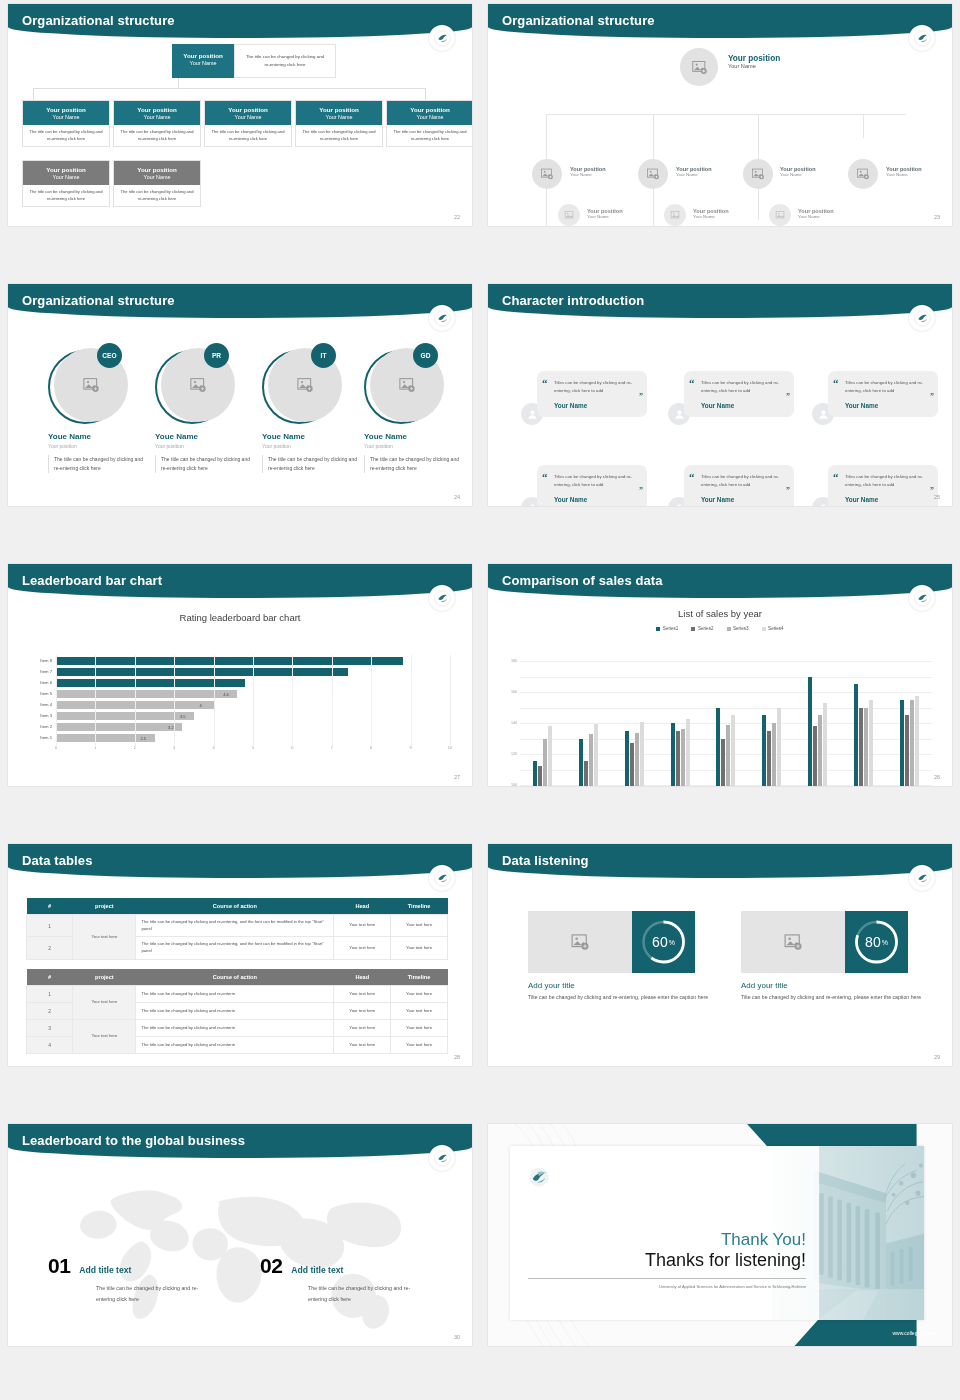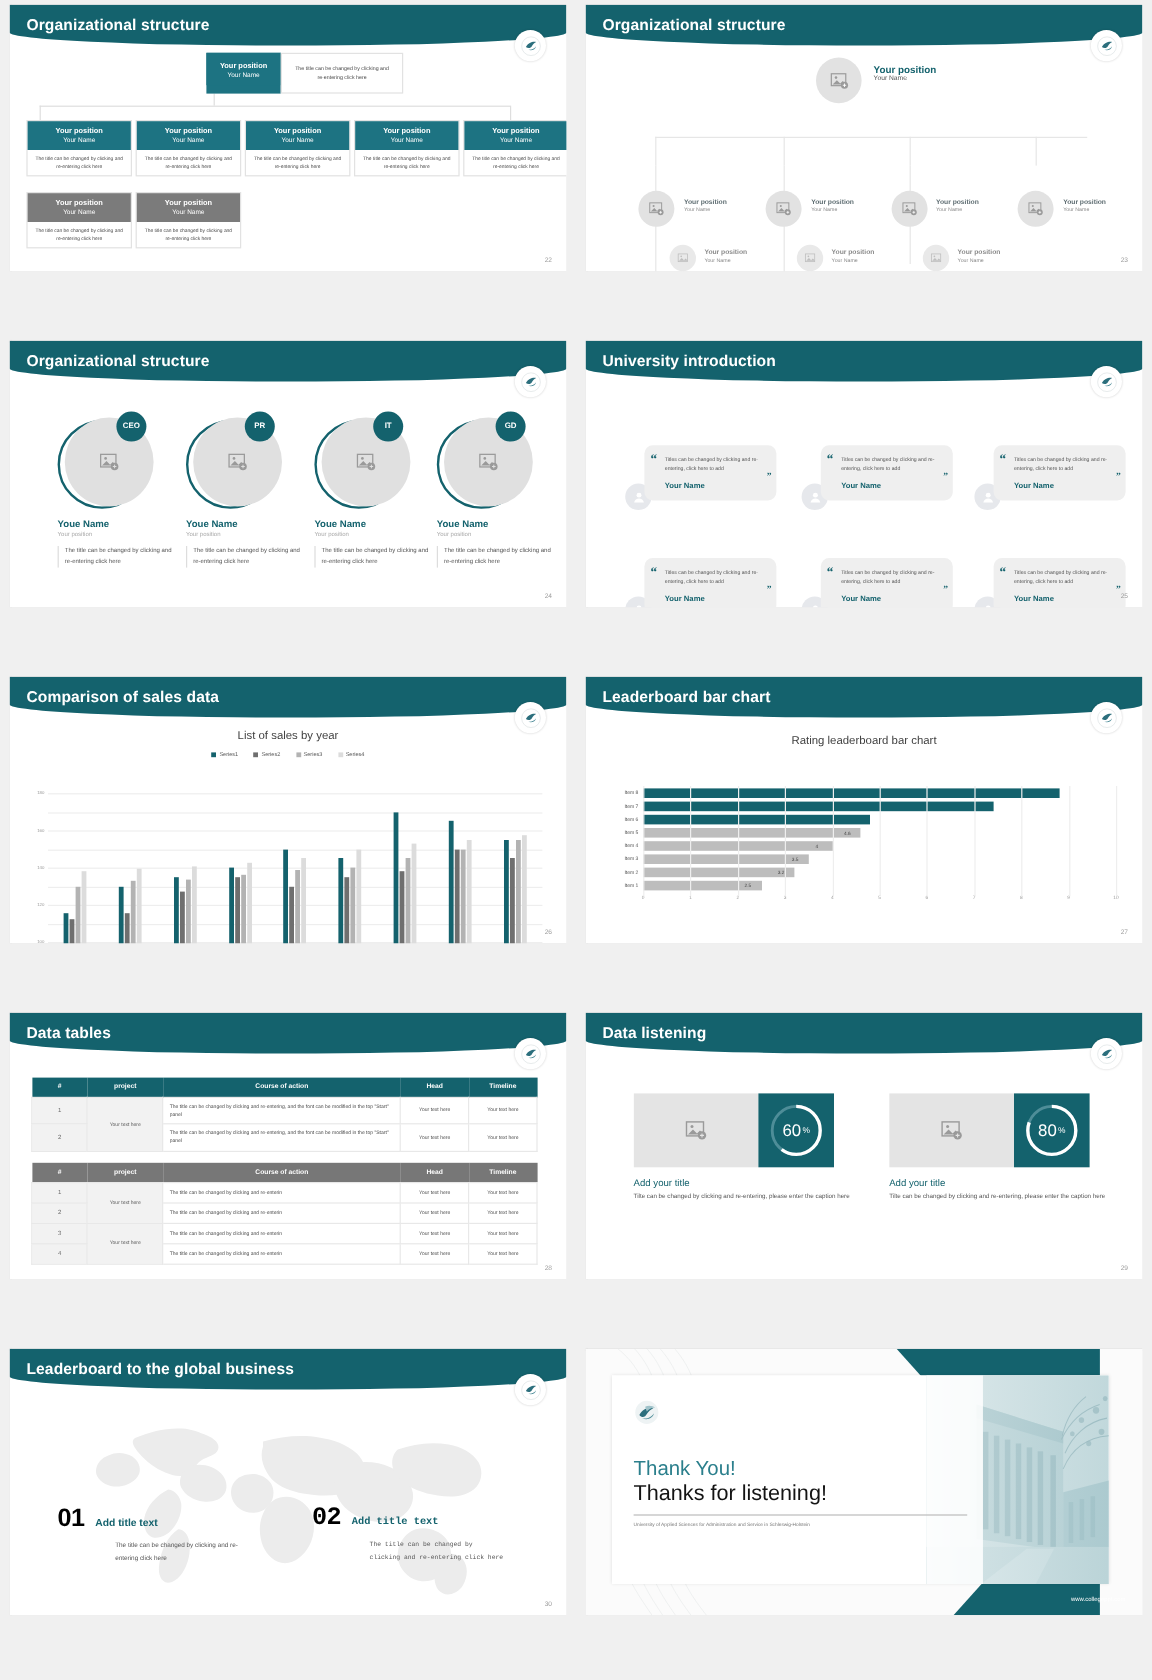--- a/index.html
+++ b/index.html
@@ -482,21 +482,21 @@
         </div>
 
       </div>
       <div class="pg">24</div>
     </div>
   </div>
 
   <div class="slide">
     <div class="card">
       <div class="hdr"></div>
-      <div class="hdr-title">University introduction</div>
+      <div class="hdr-title">Character introduction</div>
       <div class="logo-badge">
         <svg viewBox="0 0 24 24">
             <circle cx="12" cy="12" r="11" fill="#fff" stroke="#cfd8da" stroke-width=".6"></circle>
             <path d="M6 13c3-6 9-7 12-6-2 1-4 3-5 5-1 2-4 3-7 1z" fill="#2c6f7d"></path>
             <path d="M8 16c4 1 8-1 10-4-1 4-5 6-10 4z" fill="#4a8a96"></path>
           </svg>
       </div>
       <div class="bodyarea">
 
         <div class="qav" style="left:33px;top:85px;">
@@ -572,147 +572,20 @@
         </div>
         <div class="qbox" style="left:340px;top:147px;width:110px;">
           <div class="qmark" style="left:5px;top:7px;">“</div>
           <div class="qmark" style="right:4px;top:22px;font-size:8px;">”</div>
           <div class="qtext">Titles can be changed by clicking and re-entering, click here to add</div>
           <div class="qname">Your Name</div>
         </div>
 
       </div>
       <div class="pg">25</div>
-    </div>
-  </div>
-
-  <div class="slide">
-    <div class="card">
-      <div class="hdr"></div>
-      <div class="hdr-title">Comparison of sales data</div>
-      <div class="logo-badge">
-        <svg viewBox="0 0 24 24">
-            <circle cx="12" cy="12" r="11" fill="#fff" stroke="#cfd8da" stroke-width=".6"></circle>
-            <path d="M6 13c3-6 9-7 12-6-2 1-4 3-5 5-1 2-4 3-7 1z" fill="#2c6f7d"></path>
-            <path d="M8 16c4 1 8-1 10-4-1 4-5 6-10 4z" fill="#4a8a96"></path>
-          </svg>
-      </div>
-      <div class="bodyarea">
-        <div class="chart-title" style="margin-top:10px;">List of sales by year</div>
-        <div class="legend" id="s26-legend">
-            <span>
-              <i class="swatch" style="background: rgb(20, 98, 109);"></i>
-              <b style="font-weight: normal;">Series1</b>
-            </span>
-            <span>
-              <i class="swatch" style="background: rgb(111, 111, 111);"></i>
-              <b style="font-weight: normal;">Series2</b>
-            </span>
-            <span>
-              <i class="swatch" style="background: rgb(179, 179, 179);"></i>
-              <b style="font-weight: normal;">Series3</b>
-            </span>
-            <span>
-              <i class="swatch" style="background: rgb(220, 220, 220);"></i>
-              <b style="font-weight: normal;">Series4</b>
-            </span>
-          </div>
-        <div style="position:absolute;left:32px;top:63px;right:20px;height:140px;">
-          <div id="s26-grid">
-              <div class="gl" style="top: 140px;"></div>
-              <div class="gl" style="top: 124.444px;"></div>
-              <div class="gl" style="top: 108.889px;"></div>
-              <div class="gl" style="top: 93.3333px;"></div>
-              <div class="gl" style="top: 77.7778px;">
-                <div class="ytick" style="top: 77.7778px;">80</div>
-              </div>
-              <div class="gl" style="top: 62.2222px;">
-                <div class="ytick" style="top: 62.2222px;">100</div>
-              </div>
-              <div class="gl" style="top: 46.6667px;">
-                <div class="ytick" style="top: 46.6667px;">120</div>
-              </div>
-              <div class="gl" style="top: 31.1111px;">
-                <div class="ytick" style="top: 31.1111px;">140</div>
-              </div>
-              <div class="gl" style="top: 15.5556px;">
-                <div class="ytick" style="top: 15.5556px;">160</div>
-              </div>
-              <div class="gl" style="top: 0px;">
-                <div class="ytick" style="top: 0px;">180</div>
-              </div>
-            </div>
-          <div class="groups" id="s26-bars">
-              <div class="grp" style="position: relative;">
-                <div class="bar" style="height: 39.6667px; background: rgb(20, 98, 109);"></div>
-                <div class="bar" style="height: 35px; background: rgb(111, 111, 111);"></div>
-                <div class="bar" style="height: 62.2222px; background: rgb(179, 179, 179);"></div>
-                <div class="bar" style="height: 74.6667px; background: rgb(220, 220, 220);"></div>
-                <div class="xlab">2010</div>
-              </div>
-              <div class="grp" style="position: relative;">
-                <div class="bar" style="height: 62.2222px; background: rgb(20, 98, 109);"></div>
-                <div class="bar" style="height: 39.6667px; background: rgb(111, 111, 111);"></div>
-                <div class="bar" style="height: 66.8889px; background: rgb(179, 179, 179);"></div>
-                <div class="bar" style="height: 77px; background: rgb(220, 220, 220);"></div>
-                <div class="xlab">2012</div>
-              </div>
-              <div class="grp" style="position: relative;">
-                <div class="bar" style="height: 70px; background: rgb(20, 98, 109);"></div>
-                <div class="bar" style="height: 58.3333px; background: rgb(111, 111, 111);"></div>
-                <div class="bar" style="height: 68.4444px; background: rgb(179, 179, 179);"></div>
-                <div class="bar" style="height: 79.3333px; background: rgb(220, 220, 220);"></div>
-                <div class="xlab">2014</div>
-              </div>
-              <div class="grp" style="position: relative;">
-                <div class="bar" style="height: 77.7778px; background: rgb(20, 98, 109);"></div>
-                <div class="bar" style="height: 70px; background: rgb(111, 111, 111);"></div>
-                <div class="bar" style="height: 71.5556px; background: rgb(179, 179, 179);"></div>
-                <div class="bar" style="height: 81.6667px; background: rgb(220, 220, 220);"></div>
-                <div class="xlab">2016</div>
-              </div>
-              <div class="grp" style="position: relative;">
-                <div class="bar" style="height: 93.3333px; background: rgb(20, 98, 109);"></div>
-                <div class="bar" style="height: 62.2222px; background: rgb(111, 111, 111);"></div>
-                <div class="bar" style="height: 76.2222px; background: rgb(179, 179, 179);"></div>
-                <div class="bar" style="height: 86.3333px; background: rgb(220, 220, 220);"></div>
-                <div class="xlab">2018</div>
-              </div>
-              <div class="grp" style="position: relative;">
-                <div class="bar" style="height: 85.5556px; background: rgb(20, 98, 109);"></div>
-                <div class="bar" style="height: 70px; background: rgb(111, 111, 111);"></div>
-                <div class="bar" style="height: 77.7778px; background: rgb(179, 179, 179);"></div>
-                <div class="bar" style="height: 93.3333px; background: rgb(220, 220, 220);"></div>
-                <div class="xlab">2020</div>
-              </div>
-              <div class="grp" style="position: relative;">
-                <div class="bar" style="height: 124.444px; background: rgb(20, 98, 109);"></div>
-                <div class="bar" style="height: 74.6667px; background: rgb(111, 111, 111);"></div>
-                <div class="bar" style="height: 85.5556px; background: rgb(179, 179, 179);"></div>
-                <div class="bar" style="height: 98px; background: rgb(220, 220, 220);"></div>
-                <div class="xlab">2022</div>
-              </div>
-              <div class="grp" style="position: relative;">
-                <div class="bar" style="height: 116.667px; background: rgb(20, 98, 109);"></div>
-                <div class="bar" style="height: 93.3333px; background: rgb(111, 111, 111);"></div>
-                <div class="bar" style="height: 93.3333px; background: rgb(179, 179, 179);"></div>
-                <div class="bar" style="height: 101.111px; background: rgb(220, 220, 220);"></div>
-                <div class="xlab">2024</div>
-              </div>
-              <div class="grp" style="position: relative;">
-                <div class="bar" style="height: 101.111px; background: rgb(20, 98, 109);"></div>
-                <div class="bar" style="height: 85.5556px; background: rgb(111, 111, 111);"></div>
-                <div class="bar" style="height: 101.111px; background: rgb(179, 179, 179);"></div>
-                <div class="bar" style="height: 105px; background: rgb(220, 220, 220);"></div>
-                <div class="xlab">2026</div>
-              </div>
-            </div>
-        </div>
-      </div>
-      <div class="pg">26</div>
     </div>
   </div>
 
   <div class="slide">
     <div class="card">
       <div class="hdr"></div>
       <div class="hdr-title">Leaderboard bar chart</div>
       <div class="logo-badge">
         <svg viewBox="0 0 24 24">
             <circle cx="12" cy="12" r="11" fill="#fff" stroke="#cfd8da" stroke-width=".6"></circle>
@@ -798,20 +671,147 @@
               <span style="left: 80%;">8</span>
               <div class="vgrid" style="left: 80%; height: 92px; top: -88px;"></div>
               <span style="left: 90%;">9</span>
               <div class="vgrid" style="left: 90%; height: 92px; top: -88px;"></div>
               <span style="left: 100%;">10</span>
               <div class="vgrid" style="left: 100%; height: 92px; top: -88px;"></div>
             </div>
         </div>
       </div>
       <div class="pg">27</div>
+    </div>
+  </div>
+
+  <div class="slide">
+    <div class="card">
+      <div class="hdr"></div>
+      <div class="hdr-title">Comparison of sales data</div>
+      <div class="logo-badge">
+        <svg viewBox="0 0 24 24">
+            <circle cx="12" cy="12" r="11" fill="#fff" stroke="#cfd8da" stroke-width=".6"></circle>
+            <path d="M6 13c3-6 9-7 12-6-2 1-4 3-5 5-1 2-4 3-7 1z" fill="#2c6f7d"></path>
+            <path d="M8 16c4 1 8-1 10-4-1 4-5 6-10 4z" fill="#4a8a96"></path>
+          </svg>
+      </div>
+      <div class="bodyarea">
+        <div class="chart-title" style="margin-top:10px;">List of sales by year</div>
+        <div class="legend" id="s26-legend">
+            <span>
+              <i class="swatch" style="background: rgb(20, 98, 109);"></i>
+              <b style="font-weight: normal;">Series1</b>
+            </span>
+            <span>
+              <i class="swatch" style="background: rgb(111, 111, 111);"></i>
+              <b style="font-weight: normal;">Series2</b>
+            </span>
+            <span>
+              <i class="swatch" style="background: rgb(179, 179, 179);"></i>
+              <b style="font-weight: normal;">Series3</b>
+            </span>
+            <span>
+              <i class="swatch" style="background: rgb(220, 220, 220);"></i>
+              <b style="font-weight: normal;">Series4</b>
+            </span>
+          </div>
+        <div style="position:absolute;left:32px;top:63px;right:20px;height:140px;">
+          <div id="s26-grid">
+              <div class="gl" style="top: 140px;"></div>
+              <div class="gl" style="top: 124.444px;"></div>
+              <div class="gl" style="top: 108.889px;"></div>
+              <div class="gl" style="top: 93.3333px;"></div>
+              <div class="gl" style="top: 77.7778px;">
+                <div class="ytick" style="top: 77.7778px;">80</div>
+              </div>
+              <div class="gl" style="top: 62.2222px;">
+                <div class="ytick" style="top: 62.2222px;">100</div>
+              </div>
+              <div class="gl" style="top: 46.6667px;">
+                <div class="ytick" style="top: 46.6667px;">120</div>
+              </div>
+              <div class="gl" style="top: 31.1111px;">
+                <div class="ytick" style="top: 31.1111px;">140</div>
+              </div>
+              <div class="gl" style="top: 15.5556px;">
+                <div class="ytick" style="top: 15.5556px;">160</div>
+              </div>
+              <div class="gl" style="top: 0px;">
+                <div class="ytick" style="top: 0px;">180</div>
+              </div>
+            </div>
+          <div class="groups" id="s26-bars">
+              <div class="grp" style="position: relative;">
+                <div class="bar" style="height: 39.6667px; background: rgb(20, 98, 109);"></div>
+                <div class="bar" style="height: 35px; background: rgb(111, 111, 111);"></div>
+                <div class="bar" style="height: 62.2222px; background: rgb(179, 179, 179);"></div>
+                <div class="bar" style="height: 74.6667px; background: rgb(220, 220, 220);"></div>
+                <div class="xlab">2010</div>
+              </div>
+              <div class="grp" style="position: relative;">
+                <div class="bar" style="height: 62.2222px; background: rgb(20, 98, 109);"></div>
+                <div class="bar" style="height: 39.6667px; background: rgb(111, 111, 111);"></div>
+                <div class="bar" style="height: 66.8889px; background: rgb(179, 179, 179);"></div>
+                <div class="bar" style="height: 77px; background: rgb(220, 220, 220);"></div>
+                <div class="xlab">2012</div>
+              </div>
+              <div class="grp" style="position: relative;">
+                <div class="bar" style="height: 70px; background: rgb(20, 98, 109);"></div>
+                <div class="bar" style="height: 58.3333px; background: rgb(111, 111, 111);"></div>
+                <div class="bar" style="height: 68.4444px; background: rgb(179, 179, 179);"></div>
+                <div class="bar" style="height: 79.3333px; background: rgb(220, 220, 220);"></div>
+                <div class="xlab">2014</div>
+              </div>
+              <div class="grp" style="position: relative;">
+                <div class="bar" style="height: 77.7778px; background: rgb(20, 98, 109);"></div>
+                <div class="bar" style="height: 70px; background: rgb(111, 111, 111);"></div>
+                <div class="bar" style="height: 71.5556px; background: rgb(179, 179, 179);"></div>
+                <div class="bar" style="height: 81.6667px; background: rgb(220, 220, 220);"></div>
+                <div class="xlab">2016</div>
+              </div>
+              <div class="grp" style="position: relative;">
+                <div class="bar" style="height: 93.3333px; background: rgb(20, 98, 109);"></div>
+                <div class="bar" style="height: 62.2222px; background: rgb(111, 111, 111);"></div>
+                <div class="bar" style="height: 76.2222px; background: rgb(179, 179, 179);"></div>
+                <div class="bar" style="height: 86.3333px; background: rgb(220, 220, 220);"></div>
+                <div class="xlab">2018</div>
+              </div>
+              <div class="grp" style="position: relative;">
+                <div class="bar" style="height: 85.5556px; background: rgb(20, 98, 109);"></div>
+                <div class="bar" style="height: 70px; background: rgb(111, 111, 111);"></div>
+                <div class="bar" style="height: 77.7778px; background: rgb(179, 179, 179);"></div>
+                <div class="bar" style="height: 93.3333px; background: rgb(220, 220, 220);"></div>
+                <div class="xlab">2020</div>
+              </div>
+              <div class="grp" style="position: relative;">
+                <div class="bar" style="height: 124.444px; background: rgb(20, 98, 109);"></div>
+                <div class="bar" style="height: 74.6667px; background: rgb(111, 111, 111);"></div>
+                <div class="bar" style="height: 85.5556px; background: rgb(179, 179, 179);"></div>
+                <div class="bar" style="height: 98px; background: rgb(220, 220, 220);"></div>
+                <div class="xlab">2022</div>
+              </div>
+              <div class="grp" style="position: relative;">
+                <div class="bar" style="height: 116.667px; background: rgb(20, 98, 109);"></div>
+                <div class="bar" style="height: 93.3333px; background: rgb(111, 111, 111);"></div>
+                <div class="bar" style="height: 93.3333px; background: rgb(179, 179, 179);"></div>
+                <div class="bar" style="height: 101.111px; background: rgb(220, 220, 220);"></div>
+                <div class="xlab">2024</div>
+              </div>
+              <div class="grp" style="position: relative;">
+                <div class="bar" style="height: 101.111px; background: rgb(20, 98, 109);"></div>
+                <div class="bar" style="height: 85.5556px; background: rgb(111, 111, 111);"></div>
+                <div class="bar" style="height: 101.111px; background: rgb(179, 179, 179);"></div>
+                <div class="bar" style="height: 105px; background: rgb(220, 220, 220);"></div>
+                <div class="xlab">2026</div>
+              </div>
+            </div>
+        </div>
+      </div>
+      <div class="pg">26</div>
     </div>
   </div>
 
   <div class="slide">
     <div class="card">
       <div class="hdr"></div>
       <div class="hdr-title">Data tables</div>
       <div class="logo-badge">
         <svg viewBox="0 0 24 24">
             <circle cx="12" cy="12" r="11" fill="#fff" stroke="#cfd8da" stroke-width=".6"></circle>
@@ -1005,21 +1005,21 @@
             <path d="M400 165c7-2 14 2 17 8 4 8 2 18-3 25-5 6-13 9-19 6-7-3-9-12-8-20 1-8 5-17 13-19z"></path>
           </g>
         </svg>
         <div style="position:absolute;left:40px;top:96px;width:160px;">
           <div style="display:flex;align-items:baseline;gap:9px;">
             <div class="num01">01</div>
             <div class="ttl01">Add title text</div>
           </div>
           <div class="txt01" style="margin-left:48px;">The title can be changed by clicking and re-entering click here</div>
         </div>
-        <div style="position:absolute;left:252px;top:96px;width:160px;font-family:Liberation Mono, monospace;">
+        <div style="position:absolute;left:252px;top:96px;width:160px;">
           <div style="display:flex;align-items:baseline;gap:9px;">
             <div class="num01">02</div>
             <div class="ttl01">Add title text</div>
           </div>
           <div class="txt01" style="margin-left:48px;">The title can be changed by clicking and re-entering click here</div>
         </div>
       </div>
       <div class="pg">30</div>
     </div>
   </div>
@@ -1100,21 +1100,21 @@
 
           <div style="position:absolute;left:18px;top:20px;">
             <svg width="22" height="22" viewBox="0 0 32 32">
               <circle cx="16" cy="16" r="14" fill="#eef3f4"></circle>
               <path d="M7 19c4-8 12-10 17-8-3 1-6 4-8 7-2 4-6 5-9 1z" fill="#2c6f7d"></path>
               <path d="M10 23c6 2 12-2 15-6-2 6-8 9-15 6z" fill="#4f8d99"></path>
               <path d="M14 9c4-2 9-1 12 1-4 0-8 2-10 5z" fill="#9fc2c9"></path>
             </svg>
           </div>
 
-          <div style="position:absolute;left:18px;top:68px;">
+          <div style="position:absolute;left:18px;top:84px;text-align:right;">
             <div class="ty1">Thank You!</div>
             <div class="ty2">Thanks for listening!</div>
             <div class="tyline"></div>
             <div class="tysub">University of Applied Sciences for Administration and Service in Schleswig-Holstein</div>
           </div>
         </div>
 
         <div class="tyurl">www.collegeppt.com</div>
       </div>
     </div>

